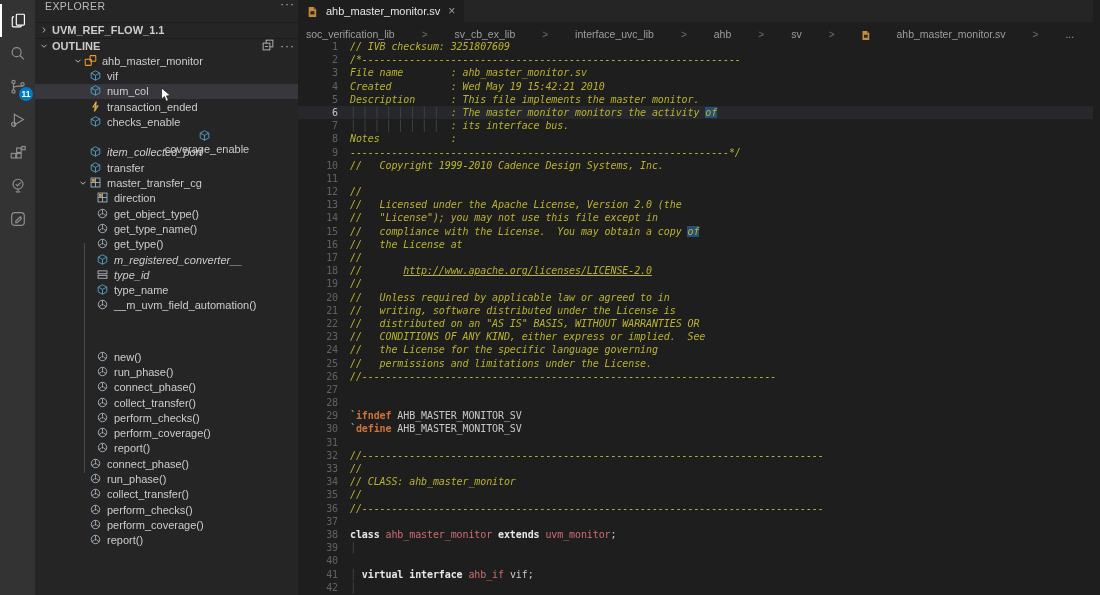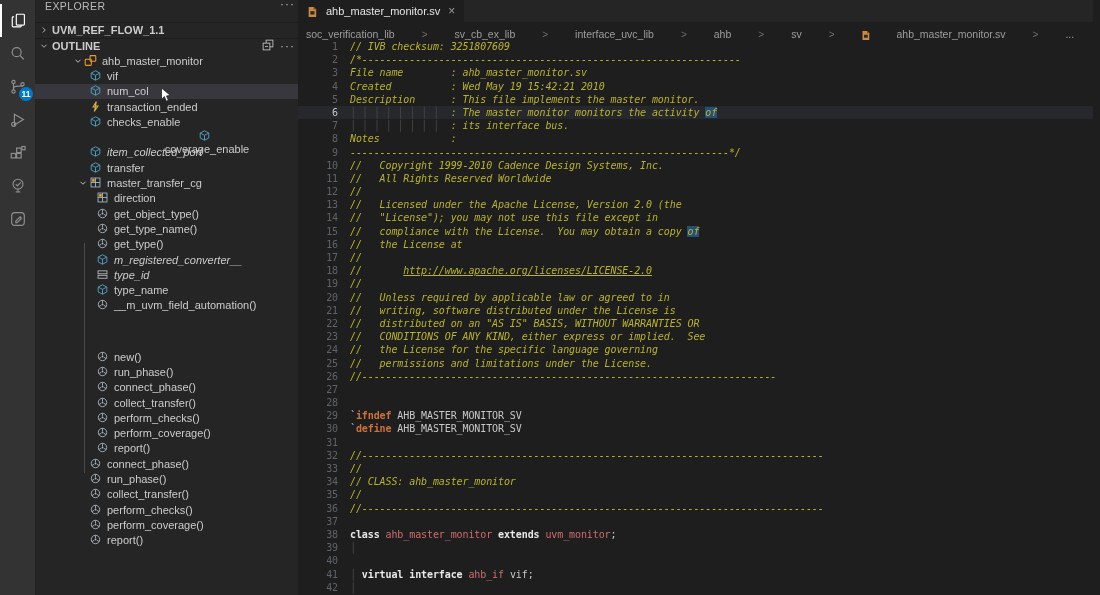--- a/index.html
+++ b/index.html
@@ -550,21 +550,21 @@
         <div class="code-line"><span class="ln">1</span><span class="lc"><span class="tk-c">// IVB checksum: 3251807609</span></span></div>
         <div class="code-line"><span class="ln">2</span><span class="lc"><span class="tk-c">/*----------------------------------------------------------------</span></span></div>
         <div class="code-line"><span class="ln">3</span><span class="lc"><span class="tk-c">File name        : ahb_master_monitor.sv</span></span></div>
         <div class="code-line"><span class="ln">4</span><span class="lc"><span class="tk-c">Created          : Wed May 19 15:42:21 2010</span></span></div>
         <div class="code-line"><span class="ln">5</span><span class="lc"><span class="tk-c">Description      : This file implements the master monitor.</span></span></div>
         <div class="code-line cur"><span class="ln">6</span><span class="lc"><span class="tk-g">│ │ │ │ │ │ │ │  </span><span class="tk-c">: The master monitor monitors the activity </span><span class="tk-h">of</span></span></div>
         <div class="code-line"><span class="ln">7</span><span class="lc"><span class="tk-g">│ │ │ │ │ │ │ │  </span><span class="tk-c">: its interface bus.</span></span></div>
         <div class="code-line"><span class="ln">8</span><span class="lc"><span class="tk-c">Notes            :</span></span></div>
         <div class="code-line"><span class="ln">9</span><span class="lc"><span class="tk-c">----------------------------------------------------------------*/</span></span></div>
         <div class="code-line"><span class="ln">10</span><span class="lc"><span class="tk-c">//   Copyright 1999-2010 Cadence Design Systems, Inc.</span></span></div>
-        <div class="code-line"><span class="ln">11</span><span class="lc"><span class="tk-c">//   All Rights Reserved Worldwide</span></span></div>
+        <div class="code-line"><span class="ln">11</span></div>
         <div class="code-line"><span class="ln">12</span><span class="lc"><span class="tk-c">//</span></span></div>
         <div class="code-line"><span class="ln">13</span><span class="lc"><span class="tk-c">//   Licensed under the Apache License, Version 2.0 (the</span></span></div>
         <div class="code-line"><span class="ln">14</span><span class="lc"><span class="tk-c">//   "License"); you may not use this file except in</span></span></div>
         <div class="code-line"><span class="ln">15</span><span class="lc"><span class="tk-c">//   compliance with the License.  You may obtain a copy </span><span class="tk-h">of</span></span></div>
         <div class="code-line"><span class="ln">16</span><span class="lc"><span class="tk-c">//   the License at</span></span></div>
         <div class="code-line"><span class="ln">17</span><span class="lc"><span class="tk-c">//</span></span></div>
         <div class="code-line"><span class="ln">18</span><span class="lc"><span class="tk-c">//       </span><span class="tk-l">http://www.apache.org/licenses/LICENSE-2.0</span></span></div>
         <div class="code-line"><span class="ln">19</span><span class="lc"><span class="tk-c">//</span></span></div>
         <div class="code-line"><span class="ln">20</span><span class="lc"><span class="tk-c">//   Unless required by applicable law or agreed to in</span></span></div>
         <div class="code-line"><span class="ln">21</span><span class="lc"><span class="tk-c">//   writing, software distributed under the License is</span></span></div>

